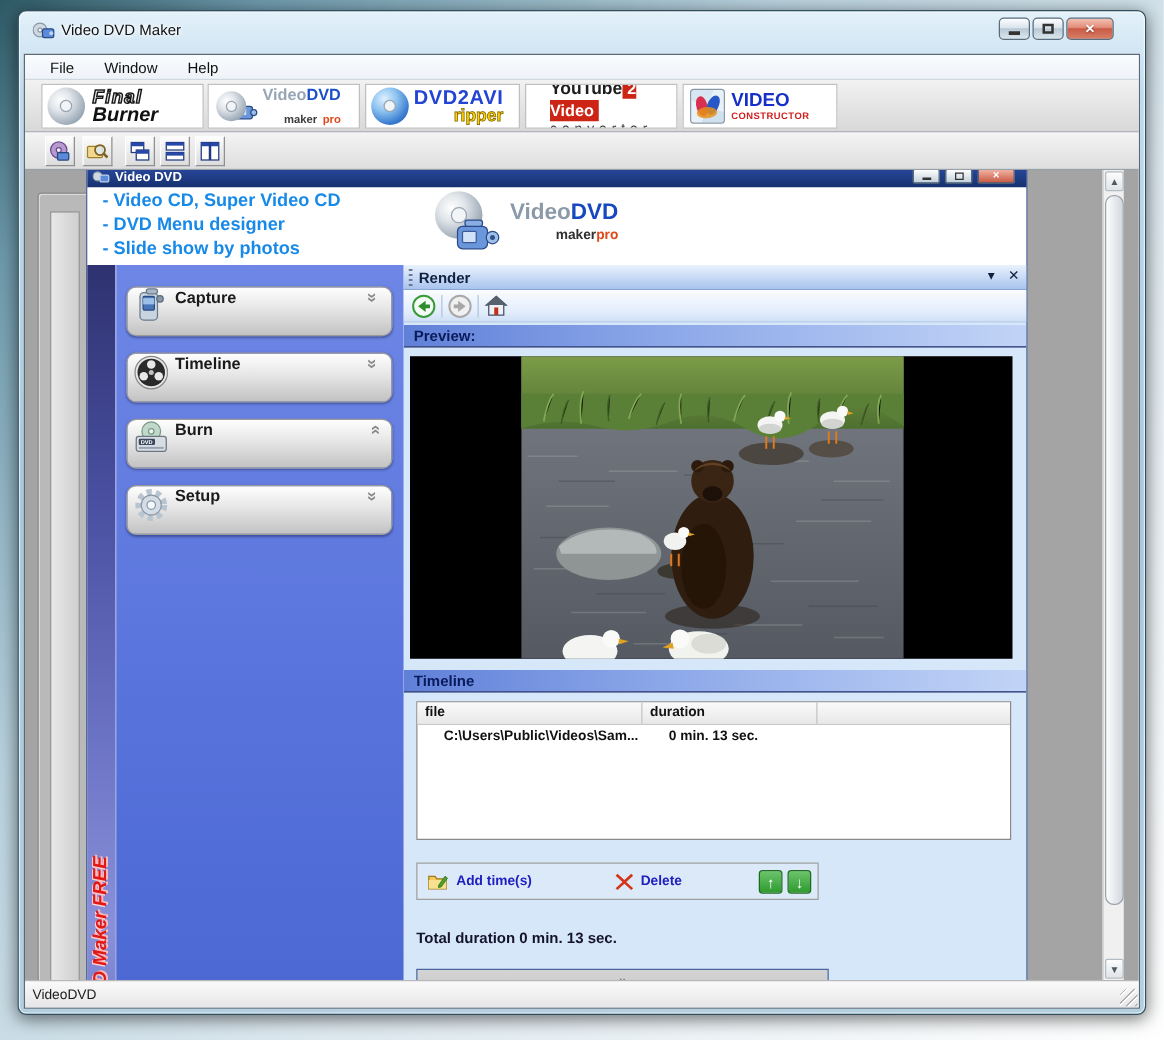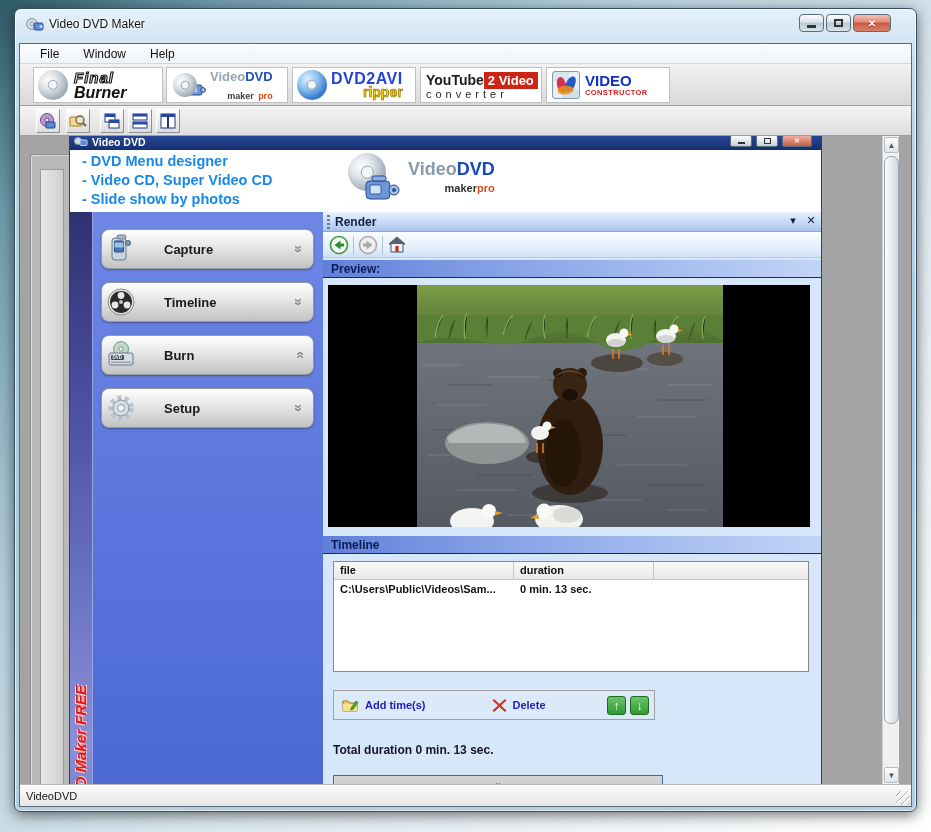--- a/index.html
+++ b/index.html
@@ -107,21 +107,21 @@
     border-right:1px solid #9aa4e0; }
   .vtext { position:absolute; left:2px; bottom:-16px; writing-mode:vertical-rl; transform:rotate(180deg);
     font-size:15px; font-weight:bold; font-style:italic; color:#e01818; white-space:nowrap;
     text-shadow:1px 1px 0 #ffb8b8, -1px -1px 0 #ffd0d0; }
 
   
   .sidebar { position:absolute; left:23px; top:0; width:230px; bottom:0;
     background:linear-gradient(180deg,#6e87e6 0%,#5873dc 55%,#4a66d0 100%); }
   .sb-btn { position:absolute; left:8px; width:213px; height:40px; border-radius:8px;
     background:linear-gradient(180deg,#fefefe 0%,#e6e6e6 45%,#c2c2c2 100%);
-    border:1px solid #9a9a9a; box-shadow:0 1px 2px rgba(0,0,30,.35); display:flex; align-items:center;gap:24px; }
+    border:1px solid #9a9a9a; box-shadow:0 1px 2px rgba(0,0,30,.35); display:flex; align-items:flex-start; }
   .sb-icon { width:38px; display:flex; justify-content:center; }
   .sb-label { font-size:13px; font-weight:bold; color:#1a1a1a; flex:1; }
   .sb-chev { font-size:14px; font-weight:bold; color:#8a8a8a; margin-right:10px; }
   .chev-down { display:inline-block; transform:rotate(90deg); }
   .chev-up { display:inline-block; transform:rotate(-90deg); }
 
   .transcode { position:absolute; left:8px; top:222px; width:213px; height:58px;
     background:#dcebfb; border:1px solid #7a90b8; box-shadow:inset 0 0 0 1px #fff; }
   .tc-line { font-size:11px; color:#1a2430; margin:4px 0 0 8px; }
   .progress { position:absolute; left:7px; right:7px; bottom:6px; height:14px;
@@ -145,21 +145,21 @@
     background:linear-gradient(90deg,#6080d8 0%,#8aa6e8 40%,#c2d4f6 100%);
     border-bottom:1px solid #182868; display:flex; align-items:center; }
   .band-label { font-size:12px; font-weight:bold; color:#0a1a5a; margin-left:8px; }
 
   .preview-box { position:absolute; left:5px; top:27px; width:482px; height:242px; background:#000; }
 
   .ttable { position:absolute; left:10px; top:303px; width:476px; height:111px; background:#fff; border:1px solid #8a8a8a; font-size:11px; }
   .thead { display:flex; height:18px; background:linear-gradient(180deg,#fafafa,#e8e8e8); border-bottom:1px solid #c8c8c8; font-weight:bold; color:#111; }
   .th { padding:2px 6px; border-right:1px solid #c4c4c4; }
   .trow { display:flex; height:18px; font-weight:bold; color:#111; }
-  .td { padding:3px 6px; overflow:hidden; white-space:nowrap; }
+  .td { padding:3px 21px; overflow:hidden; white-space:nowrap; }
   .c1 { width:180px; } .c2 { width:140px; } .c3 { flex:1; border-right:none; }
 
   .actions { position:absolute; left:10px; top:432px; width:322px; height:30px;
     background:#dce9f8; border:1px solid #a0a0a0; display:flex; align-items:center; }
   .link { font-size:11px; font-weight:bold; color:#2020c0; margin-left:6px; }
   .gbtn { width:19px; height:19px; border:1px solid #1e6b1e; border-radius:3px;
     background:linear-gradient(180deg,#6cc46c,#2e9b2e); color:#fff; font-weight:bold; font-size:12px;
     text-align:center; line-height:18px; margin-left:4px; }
   .total { position:absolute; left:10px; top:485px; font-size:12px; font-weight:bold; color:#14142e; }
   .partial-btn { position:absolute; left:10px; top:517px; width:330px; height:42px;
@@ -225,21 +225,21 @@
           </div>
         </div>
         <div class="banner" style="left:272px;width:124px">
           <div class="disc disc-blue" style="width:30px;height:30px;margin-left:4px"></div>
           <div style="margin-left:4px">
             <div class="d2a-title">DVD2AVI</div>
             <div class="d2a-sub">ripper</div>
           </div>
         </div>
         <div class="banner" style="left:400px;width:122px">
-          <div style="margin-left:5px">
+          <div style="margin-left:19px">
             <div><span class="yt-brand">YouTube</span><span class="yt-badge">2 Video</span></div>
             <div class="yt-sub">converter</div>
           </div>
         </div>
         <div class="banner" style="left:526px;width:124px">
           <div class="vc-icon" style="margin-left:5px">
             <div class="vc-wing" style="left:4px;top:5px;background:#d83050;transform:rotate(-20deg)"></div>
             <div class="vc-wing" style="left:13px;top:4px;background:#2858c8;transform:rotate(18deg)"></div>
             <div class="vc-wing" style="left:8px;top:10px;background:#e89018;transform:rotate(80deg);opacity:.85"></div>
           </div>
@@ -307,22 +307,22 @@
                 <div style="width:7px;height:2px;background:#333;margin:6px auto 0"></div>
               </div>
             <div class="cctl" style="left:686px;width:22px">
                 <div style="width:7px;height:6px;border:1.5px solid #333;margin:2px auto 0"></div>
               </div>
             <div class="cctl close" style="left:712px;width:30px">✕</div>
           </div>
 
           <div class="child-header">
             <div style="position:absolute;left:12px;top:2px">
+              <div class="feature">- Video CD, Super Video CD</div>
               <div class="feature">- DVD Menu designer</div>
-              <div class="feature">- Video CD, Super Video CD</div>
               <div class="feature">- Slide show by photos</div>
             </div>
             <div style="position:absolute;left:278px;top:3px;display:flex">
               <div style="position:relative;width:54px;height:54px">
                 <div class="disc" style="position:absolute;left:0;top:0;width:38px;height:38px"></div>
                 <svg style="position:absolute;left:16px;top:20px" width="38" height="32" viewBox="0 0 38 32">
                   <rect x="2" y="8" width="24" height="18" rx="4" fill="#6a96dc" stroke="#2a4a88"></rect>
                   <rect x="6" y="12" width="11" height="9" rx="1" fill="#cfe2f8" stroke="#3a5a98"></rect>
                   <circle cx="30" cy="17" r="5" fill="#9cc0ea" stroke="#2a4a88"></circle>
                     <circle cx="30" cy="17" r="2" fill="#30508c"></circle>

